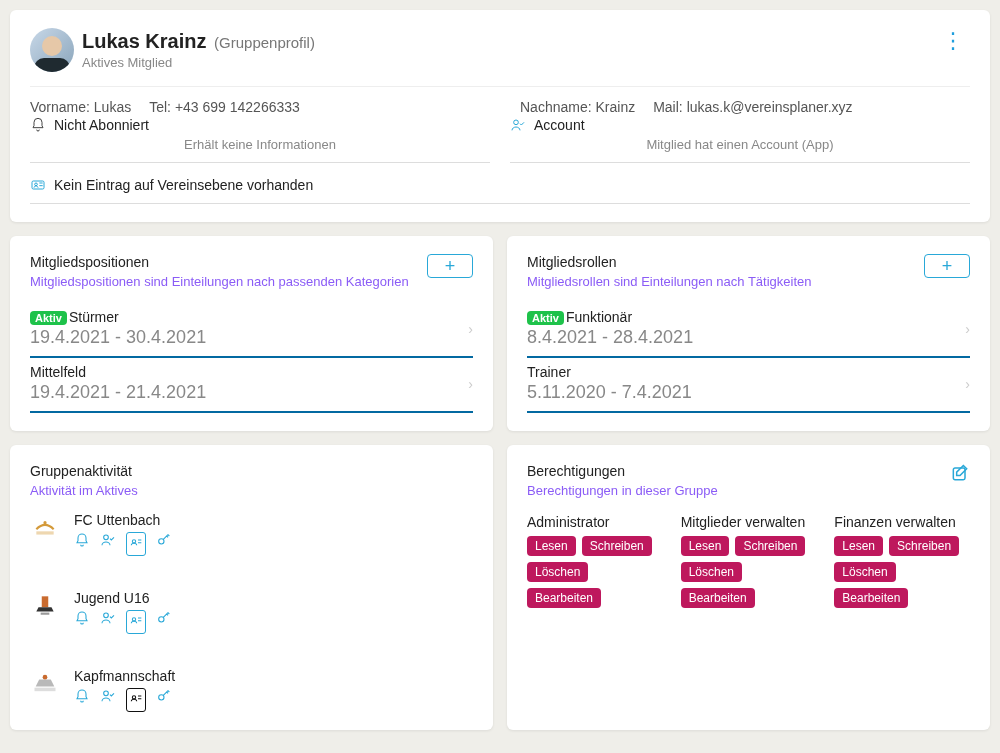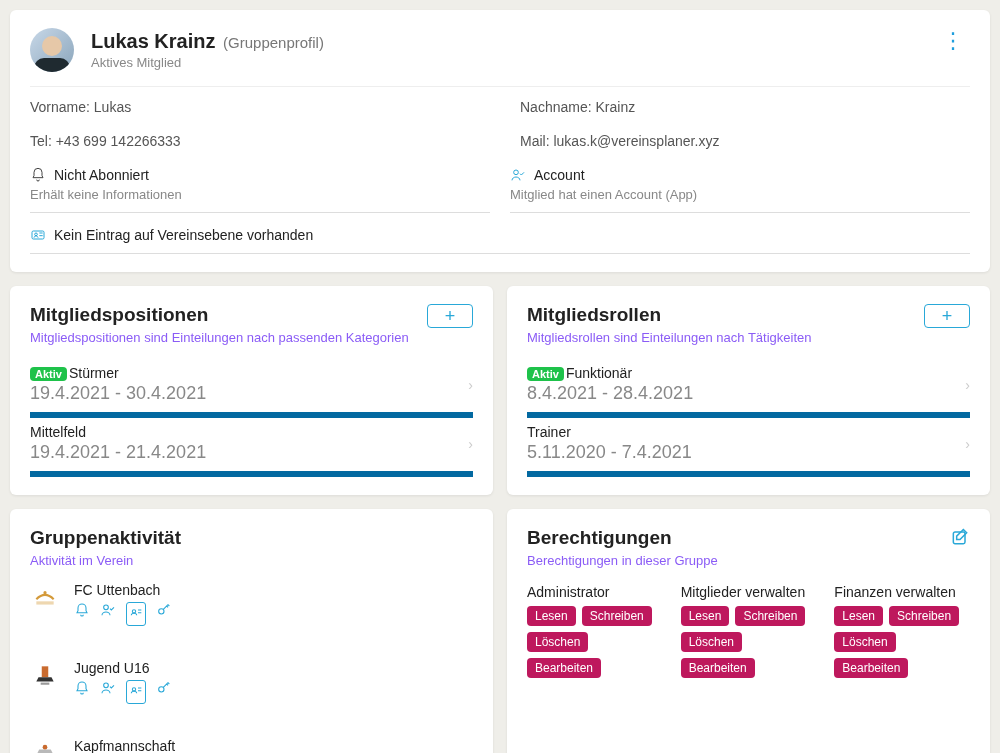--- a/index.html
+++ b/index.html
@@ -25,21 +25,21 @@
     flex: 1;
     margin-bottom: 14px;
   }
   .header-row {
     display: flex;
     align-items: flex-start;
     justify-content: space-between;
   }
   .profile-head {
     display: flex;
-    gap: 17px;
+    gap: 8px;
     align-items: center;
     width: 100%;
   }
   .avatar {
     width: 44px; height: 44px;
     border-radius: 50%;
     background: linear-gradient(135deg,#c8d8e8,#8aa5bb);
     position: relative;
     overflow: hidden;
     flex-shrink: 0;
@@ -60,61 +60,61 @@
   .name-line { font-size: 20px; font-weight: 600; }
   .name-sub { font-size: 15px; font-weight: 400; color: #777; margin-left: 2px;}
   .status-sub { font-size: 13px; color: #888; margin-top: 2px;}
   .menu-dots { color: #1e9edd; font-size: 22px; padding: 0 6px; cursor:pointer;}
   .hrule {
     height:1px;background:#eee; margin: 14px 0 12px;
   }
   .info-grid {
     display:flex; gap:40px;
   }
-  .info-col { flex:1; display:flex;flex-direction:column;gap:18px;}
+  .info-col { flex:1; display:flex;flex-direction:row;gap:18px;}
   .info-item { font-size:14px; color:#555;}
   .sub-grid {
-    display:flex; margin-top:16px;
+    display:flex; text-align:center;
   }
   .sub-grid > .sub-cell {
     flex:1;
     border-bottom:1px solid #ddd;
     padding:2px 0 10px;
     margin-right:20px;
   }
   .sub-grid > .sub-cell:last-child{margin-right:0;}
   .sub-title {
     font-size:14px; color:#222; display:flex; align-items:center; gap:8px;
   }
   .sub-desc { font-size:13px;color:#888;margin-top:4px;}
   .sub-row-full {
     border-bottom:1px solid #ddd;
     padding:10px 0 10px; margin-top:4px;
   }
   .section-head {
     display:flex; justify-content:space-between; align-items:flex-start;
   }
-  .section-title { font-size:19px; font-weight:700; }
+  .section-title { font-size:14px; font-weight:400; }
   .section-sub { font-size:13px; color:#8b5cf6; margin-top:4px;}
   .add-btn {
     border:1px solid #29a8d8;
     color:#29a8d8;
     background:#fff;
     width:46px;height:24px;
     border-radius:4px;
     display:flex;align-items:center;justify-content:center;
     font-size:18px;font-weight:500;
     cursor:pointer;
   }
   .edit-btn {
     color:#29a8d8; cursor:pointer;
   }
   .list { margin-top:14px; }
   .list-item {
-    border-bottom:6px solid #0369a1;
+    border-bottom:2px solid #0369a1;
     padding:6px 0 8px;
     display:flex;align-items:center;justify-content:space-between;
     cursor:pointer;
   }
   .list-item .meta{ }
   .badge-aktiv {
     background:#1ec24a;color:#fff;font-size:11px;font-weight:700;
     border-radius:4px;padding:1px 5px;margin-right:2px;vertical-align:middle;
   }
   .item-title{font-size:14px;color:#222;}
@@ -281,21 +281,21 @@
       </div>
     </div>
   </div>
 </div>
 
 <div class="two-col">
   <div class="card">
     <div class="section-head">
       <div>
         <div class="section-title">Gruppenaktivität</div>
-        <div class="section-sub">Aktivität im Verein</div>
+        <div class="section-sub">Aktivität im Aktives</div>
       </div>
     </div>
     <div class="activity-list">
       <div class="activity-row">
         <div class="logo">
           <svg viewBox="0 0 24 24" width="26" height="26">
               <path d="M4 14 Q12 6 20 14" stroke="#d49a3a" fill="none" stroke-width="2"></path>
               <circle cx="12" cy="8" r="1.5" fill="#d49a3a"></circle>
               <rect x="4" y="16" width="16" height="3" fill="#d49a3a" opacity="0.4"></rect>
             </svg>

